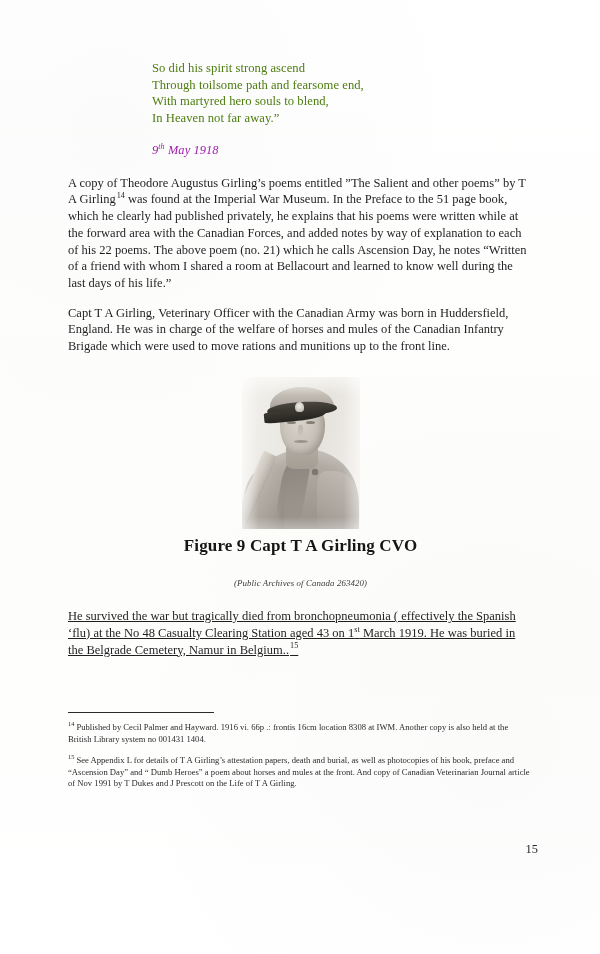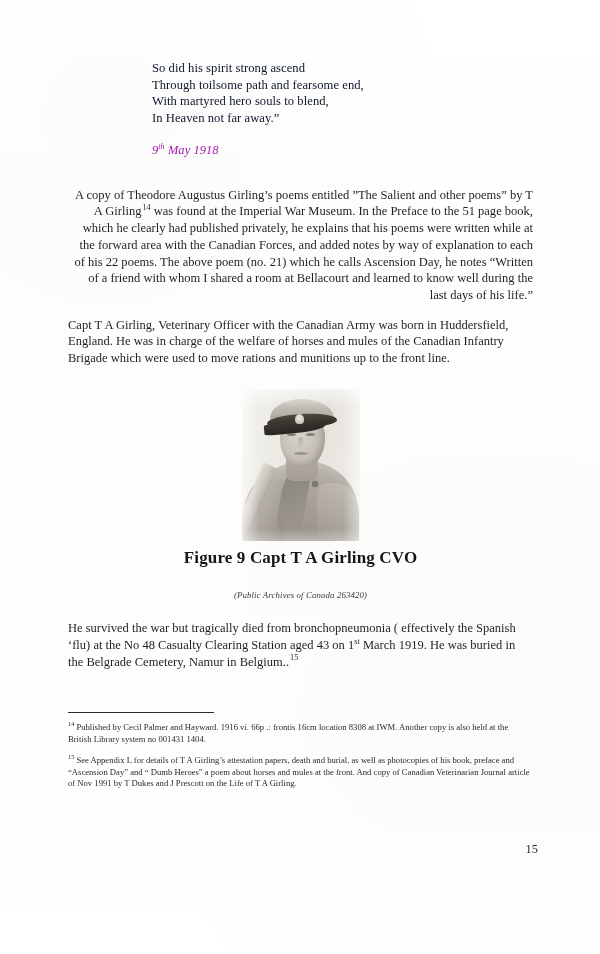--- a/index.html
+++ b/index.html
@@ -47,21 +47,21 @@
   
   .poem-block {
     margin-top: 60px;
     margin-left: 84px;
   }
   .poem-line {
     font-size: 12.6px;
     line-height: 16.6px;
     letter-spacing: 0.05px;
     white-space: pre;
-    color: #0f172a;
+    color: #4d7c0f;
   }
   .poem-date {
     margin-top: 16px;
     margin-left: 84px;
     font-size: 12.4px;
     font-style: italic;
     color: #a21caf;
     letter-spacing: 0.1px;
   }
   .poem-date .sup {
@@ -71,23 +71,23 @@
   }
 
   
   .body-para {
     font-size: 12.5px;
     line-height: 16.8px;
     text-align: left;
     color: #1f1f1f;
     letter-spacing: 0.01px;
   }
-  .p-first  { margin-top: 28px; text-align: right; }
+  .p-first  { margin-top: 16px; }
   .p-second { }
-  .p-third  { margin-top: 20px; }
+  .p-third  { margin-top: 20px; text-decoration: underline; }
 
   sup.fn {
     font-size: 8.2px;
     vertical-align: super;
     line-height: 0;
     padding-left: 1px;
   }
   sup.ord {
     font-size: 8.2px;
     vertical-align: super;

